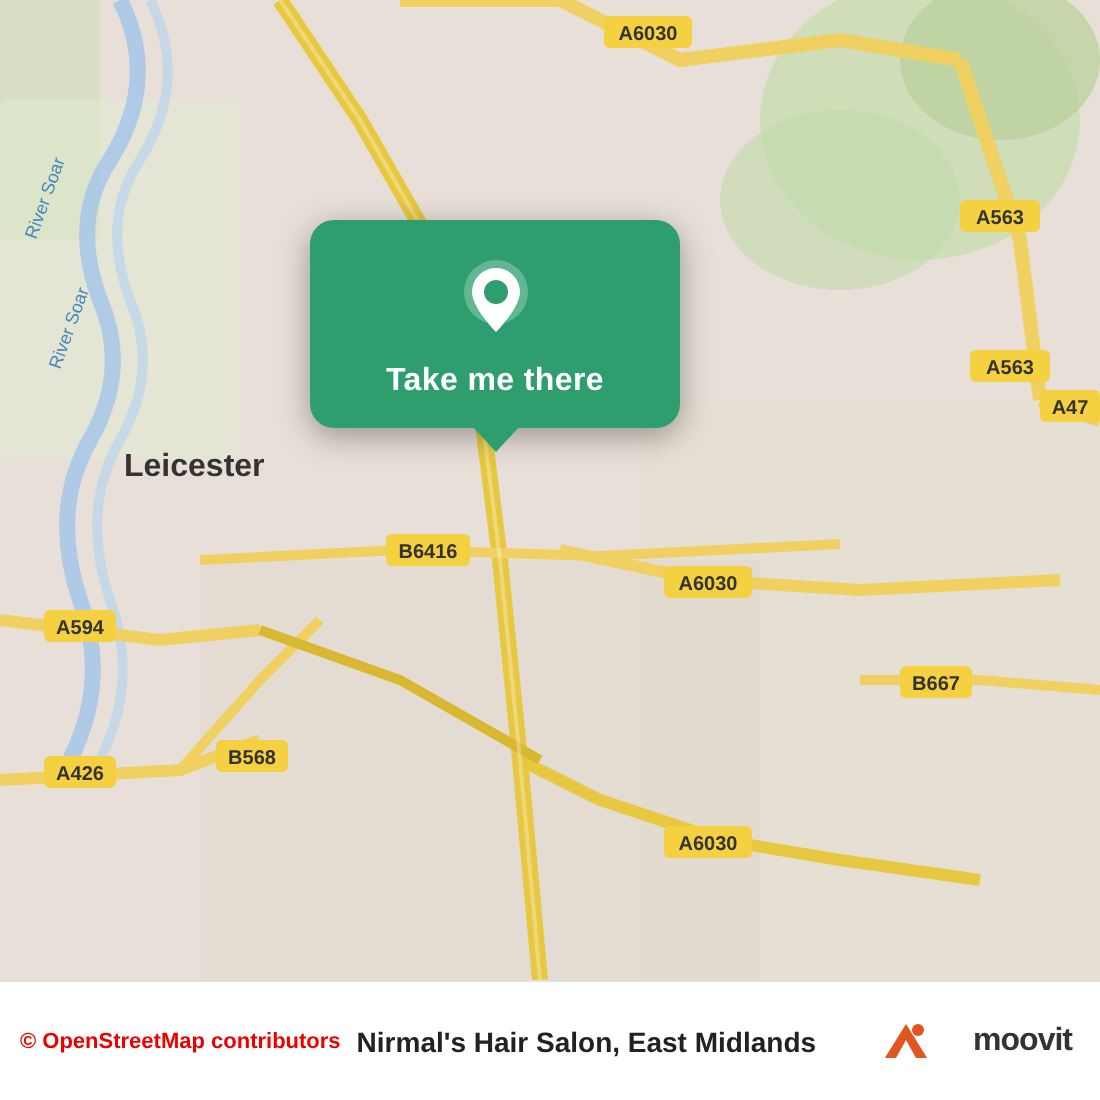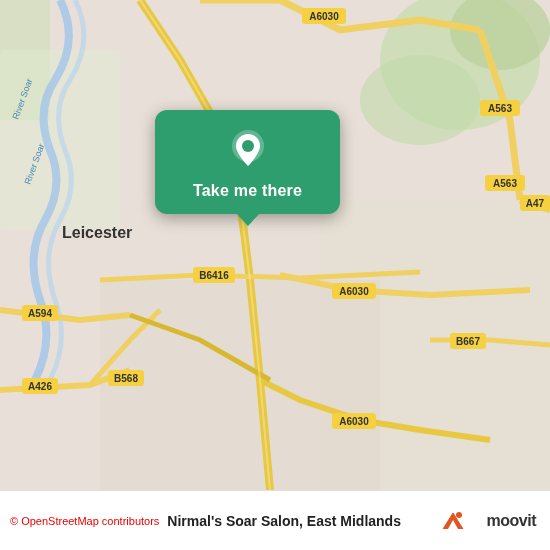--- a/index.html
+++ b/index.html
@@ -78,20 +78,21 @@
       padding: 0 14px 0 10px;
     }
 
     .attribution {
       font-size: 11px;
       color: #666;
     }
 
     .attribution span {
       color: #e00;
+      font-weight: bold;
     }
 
     .place-info {
       font-size: 14px;
       font-weight: 600;
       color: #222;
       flex: 1;
       margin-left: 8px;
     }
 
@@ -208,21 +209,21 @@
       <circle cx="22" cy="18" r="6" fill="#2e9e6e"></circle>
     </svg>
     <span class="popup-label">Take me there</span>
   </div>
 </div>
 
 <div id="bottom-bar">
   <div class="attribution">
     <span>© OpenStreetMap contributors</span>
   </div>
-  <div class="place-info">Nirmal's Soar Salon, East Midlands</div>
+  <div class="place-info">Nirmal's Hair Salon, East Midlands</div>
   <div class="moovit-logo">
 
     <svg class="moovit-icon" viewBox="0 0 28 28" xmlns="http://www.w3.org/2000/svg">
       <rect width="28" height="28" rx="6" fill="white"></rect>
 
       <path d="M4 22 L14 6 L24 22" fill="#e05520" stroke="#e05520" stroke-width="1"></path>
       <path d="M9 22 L14 13 L19 22" fill="white"></path>
 
       <circle cx="20" cy="8" r="3" fill="#e05520"></circle>
     </svg>

